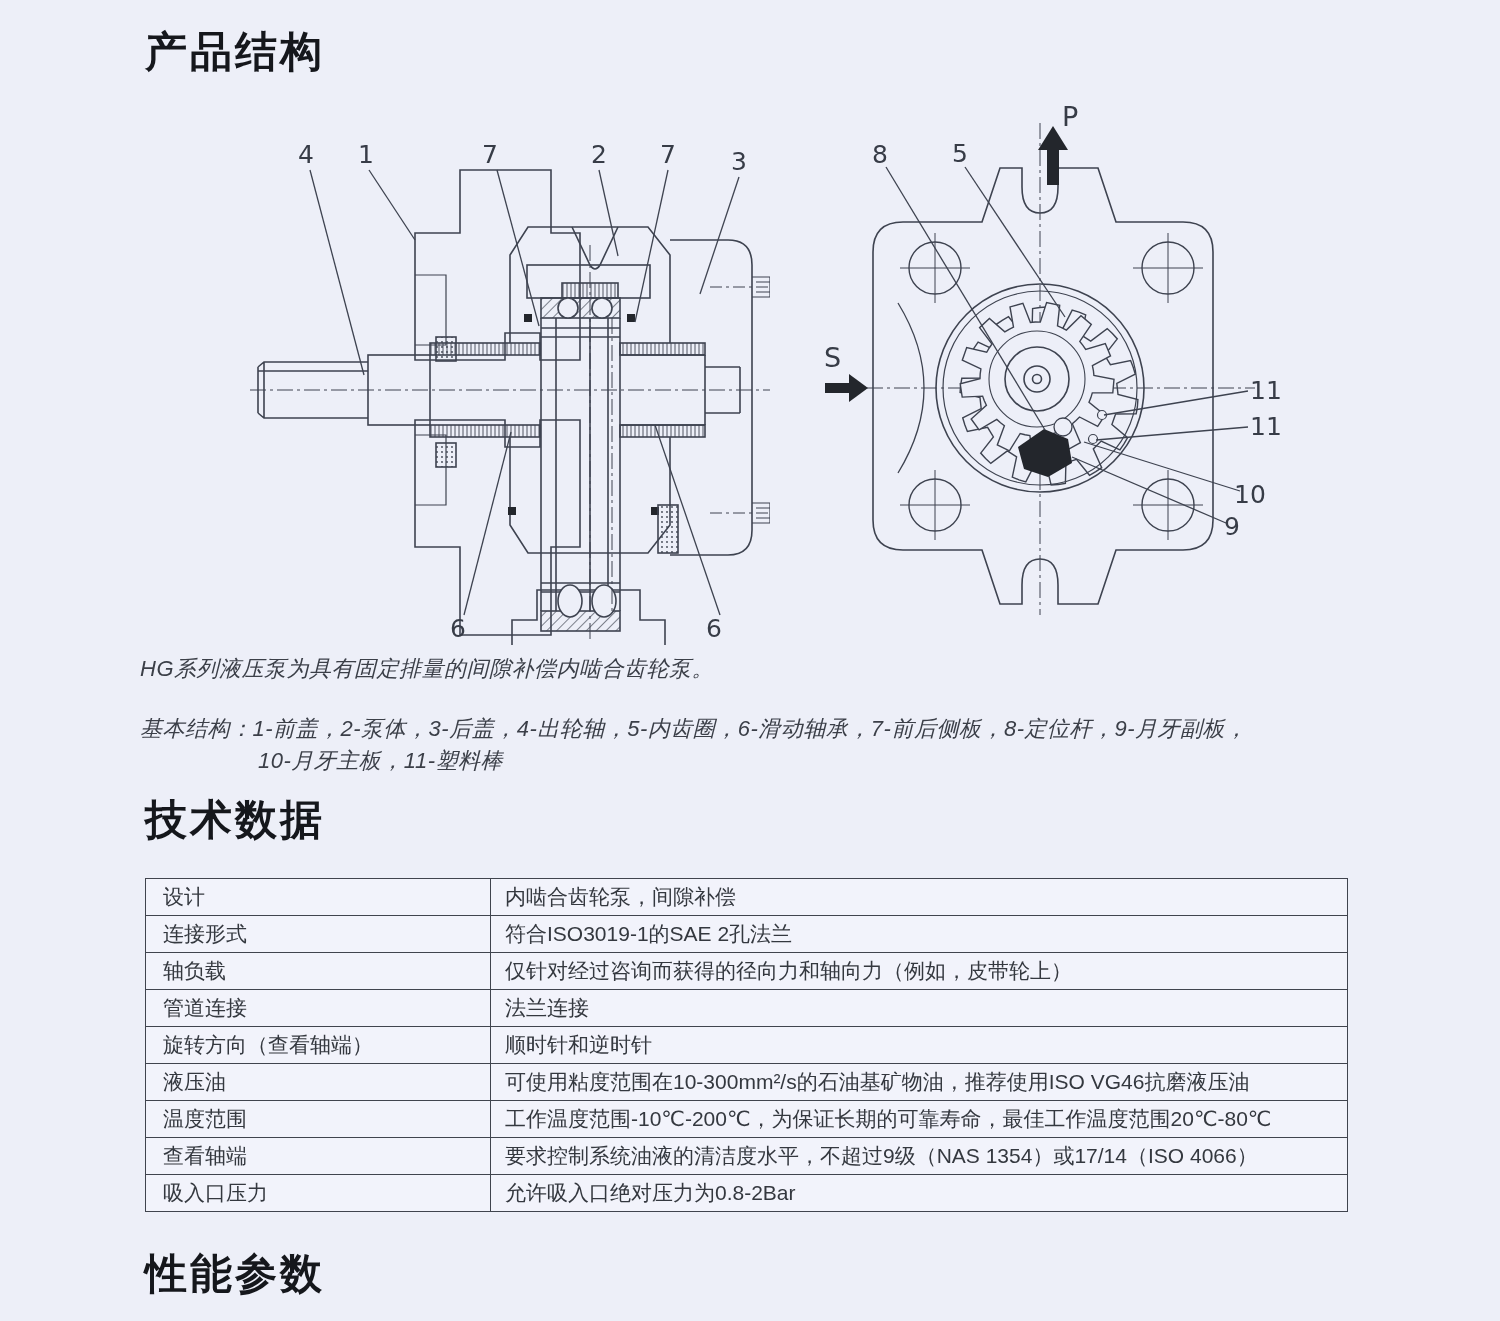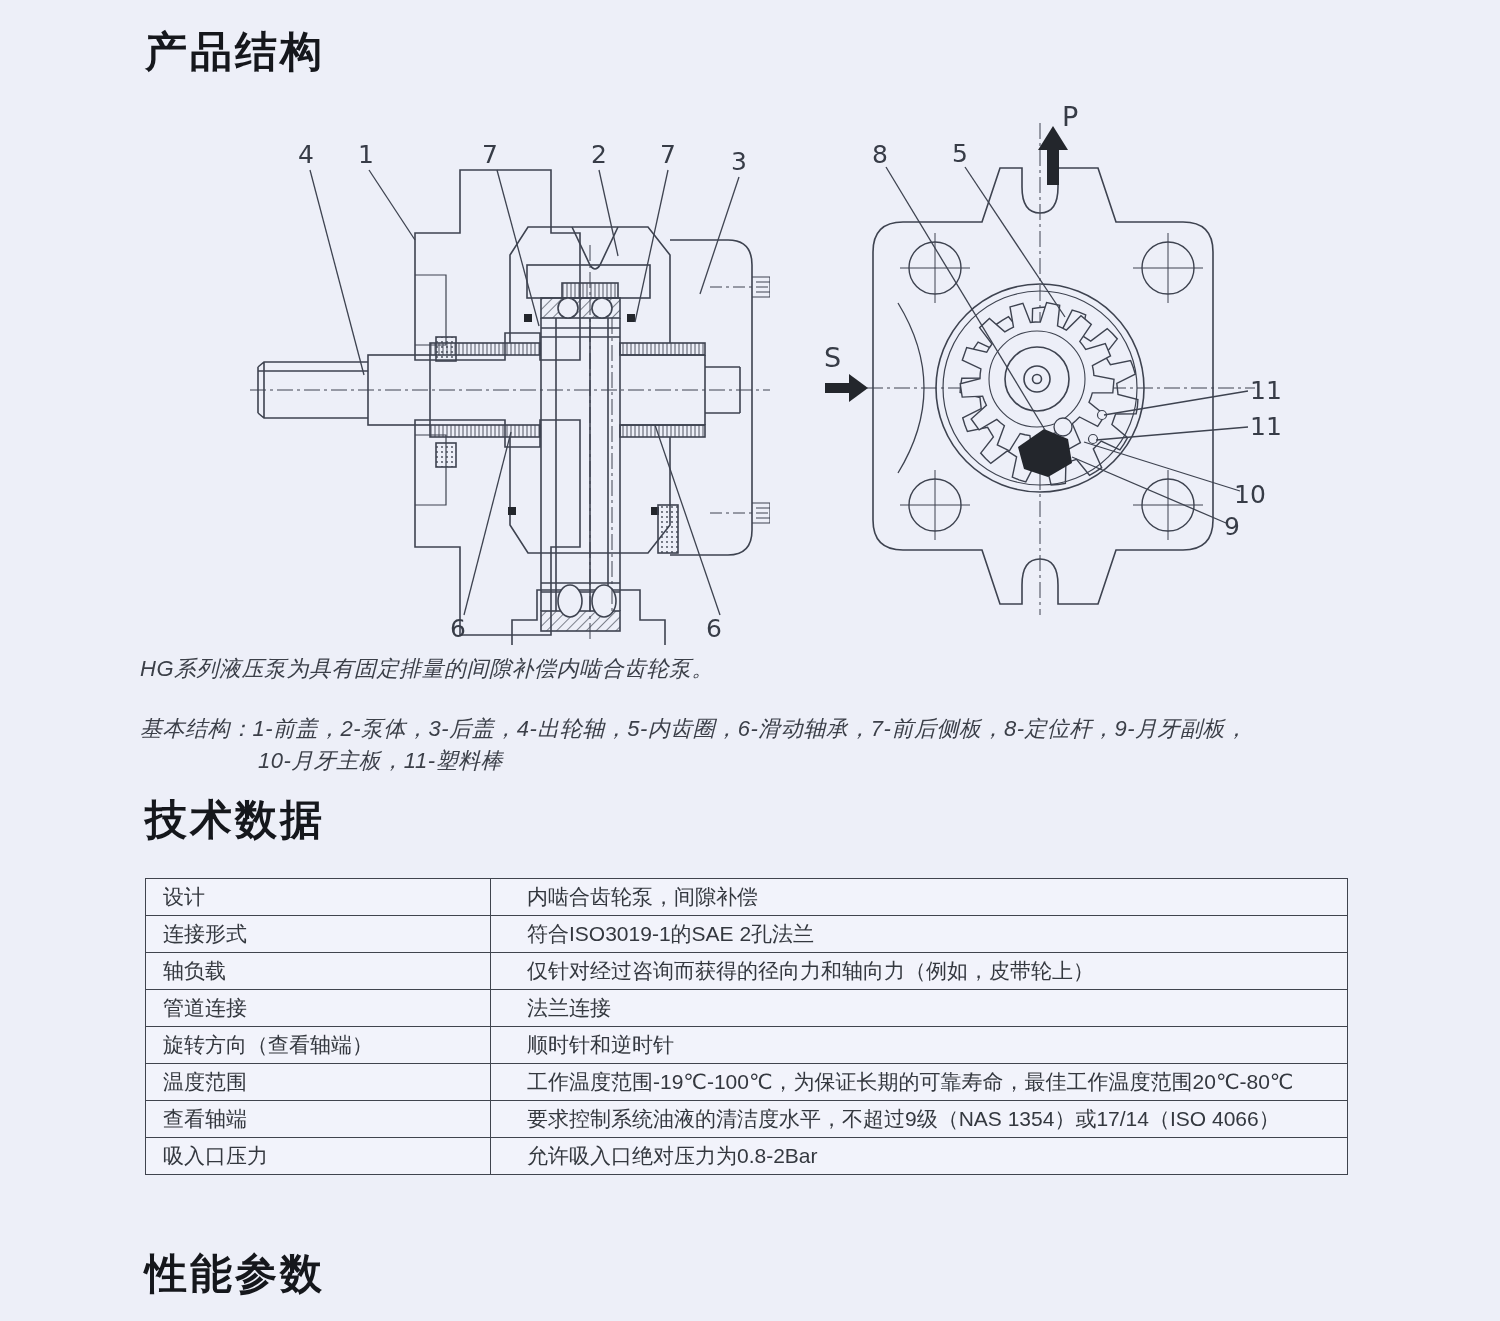--- a/index.html
+++ b/index.html
@@ -28,21 +28,21 @@
   svg .port{font-size:27px;}
   table.spec{
     position:absolute;left:145px;top:862px;width:1203px;border-collapse:collapse;
     table-layout:fixed;
     margin-top:16px;
   }
   table.spec td{
     border:1.6px solid var(--border);background:var(--cell);height:36px;
     font-size:21px;color:#34383f;padding:0 0 0 17px;white-space:nowrap;overflow:hidden;
   }
-  table.spec td.val{padding-left:36px;}
+  table.spec td.val{padding-left:14px;}
   table.spec col.c1{width:345px;}
 </style>
 </head>
 <body>
 
 <div class="h1" style="top:24px">产品结构</div>
 
 <svg class="diagram" style="left:250px;top:115px" width="520" height="530" viewBox="0 0 520 530">
   <defs>
     <pattern id="hatch" width="7" height="7" patternUnits="userSpaceOnUse" patternTransform="rotate(45)">
@@ -234,22 +234,26 @@
     </tr>
     <tr>
       <td>管道连接</td>
       <td class="val">法兰连接</td>
     </tr>
     <tr>
       <td>旋转方向（查看轴端）</td>
       <td class="val">顺时针和逆时针</td>
     </tr>
     <tr>
+      <td>液压油</td>
+      <td class="val">可使用粘度范围在10-300mm²/s的石油基矿物油，推荐使用ISO VG46抗磨液压油</td>
+    </tr>
+    <tr>
       <td>温度范围</td>
-      <td class="val">工作温度范围-19℃-100℃，为保证长期的可靠寿命，最佳工作温度范围20℃-80℃</td>
+      <td class="val">工作温度范围-10℃-200℃，为保证长期的可靠寿命，最佳工作温度范围20℃-80℃</td>
     </tr>
     <tr>
       <td>查看轴端</td>
       <td class="val">要求控制系统油液的清洁度水平，不超过9级（NAS 1354）或17/14（ISO 4066）</td>
     </tr>
     <tr>
       <td>吸入口压力</td>
       <td class="val">允许吸入口绝对压力为0.8-2Bar</td>
     </tr>
   </tbody>

